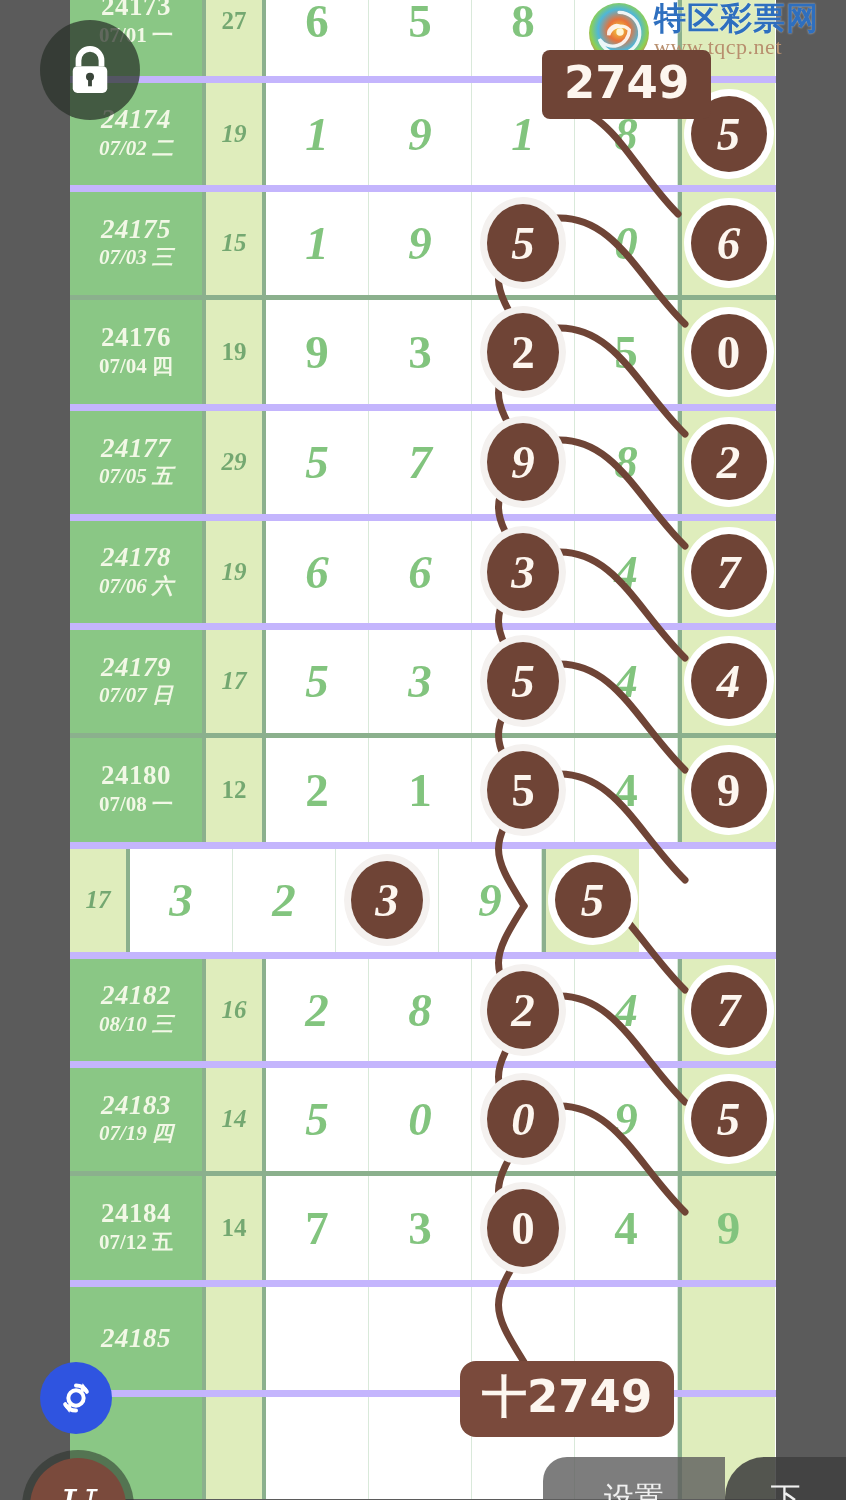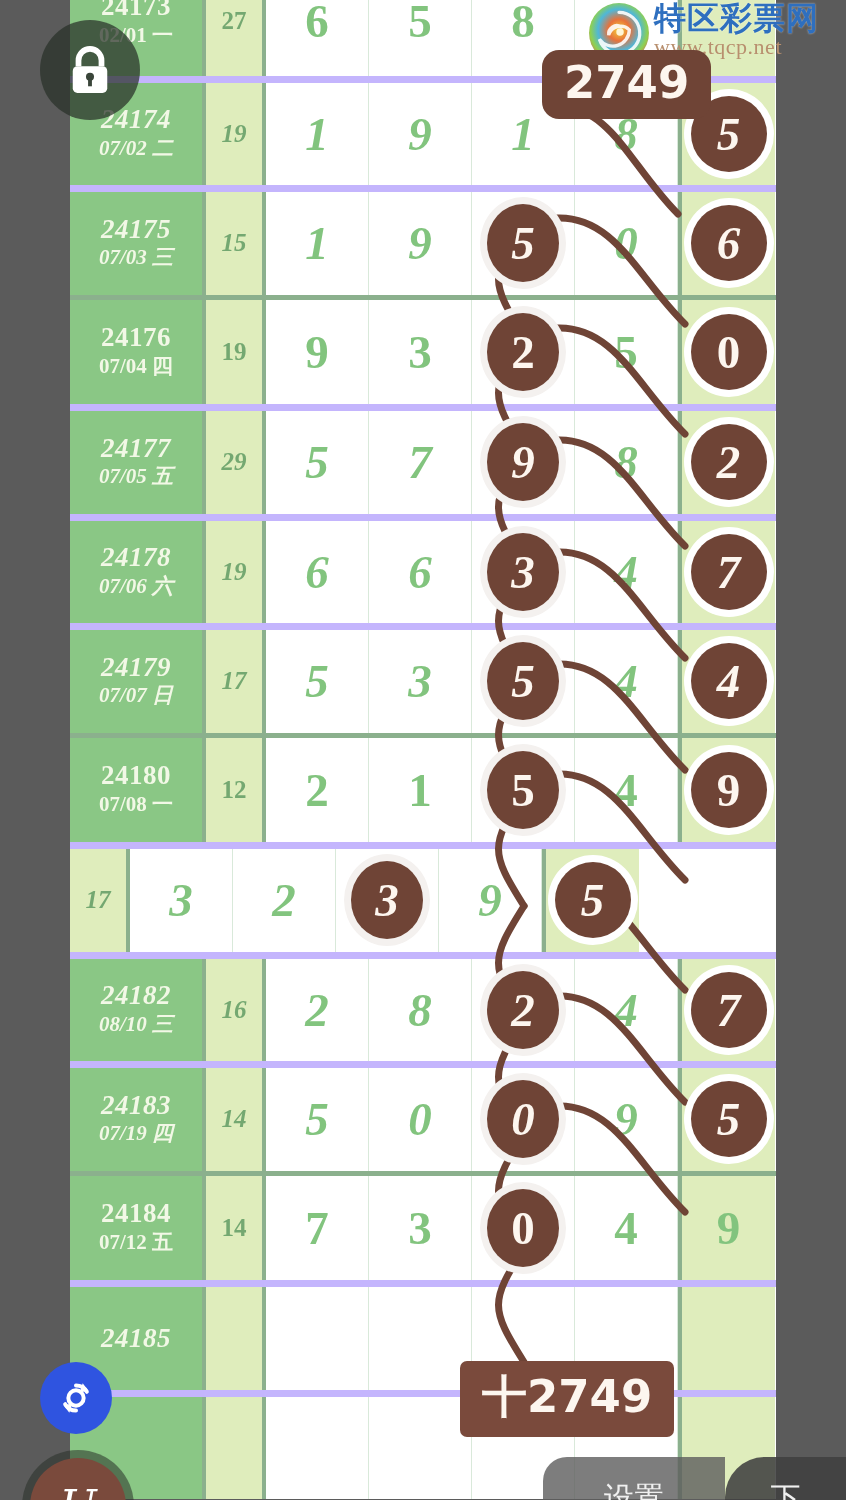--- a/index.html
+++ b/index.html
@@ -134,30 +134,30 @@
     text-shadow:0 0 2px rgba(255,255,255,.6);
   }
   .logo .url{
     font-size:22px;line-height:1.15;color:#b88f6e;
     font-family:"Liberation Serif",serif;letter-spacing:.5px;
   }
 
   .tip-top{
     position:absolute;left:542px;top:50px;
     background:#6f4436;color:#fdf6ef;
-    border-radius:17px;
+    border-radius:8px;
     padding:6px 22px 10px;
     font-size:45px;font-weight:bold;
     font-family:"DejaVu Sans",sans-serif;
     z-index:22;
   }
   .tip-bottom{
     position:absolute;left:460px;top:1361px;
     background:#7a4a3c;color:#fdf6ef;
-    border-radius:7px;
+    border-radius:16px;
     padding:6px 22px 10px;
     font-size:45px;font-weight:bold;
     font-family:"DejaVu Sans",sans-serif;
     z-index:22;
   }
 
   .bottom-bar{
     position:absolute;left:543px;top:1457px;
     width:303px;height:60px;
     display:flex;align-items:flex-end;
@@ -184,21 +184,21 @@
 </style>
 </head>
 <body>
 
 <div id="app">
 
   <div class="table-wrap" id="table-wrap">
       <div class="row ">
         <div class="cell c-issue">
           <div class="num">24173</div>
-          <div class="date">02/01 一</div>
+          <div class="date">07/01 一</div>
         </div>
         <div class="cell c-sum">27</div>
         <div class="cell c-d">6</div>
         <div class="cell c-d">5</div>
         <div class="cell c-d">8</div>
         <div class="cell c-d">8</div>
         <div class="cell c-d last"></div>
       </div>
       <div class="row thin">
         <div class="cell c-issue">

